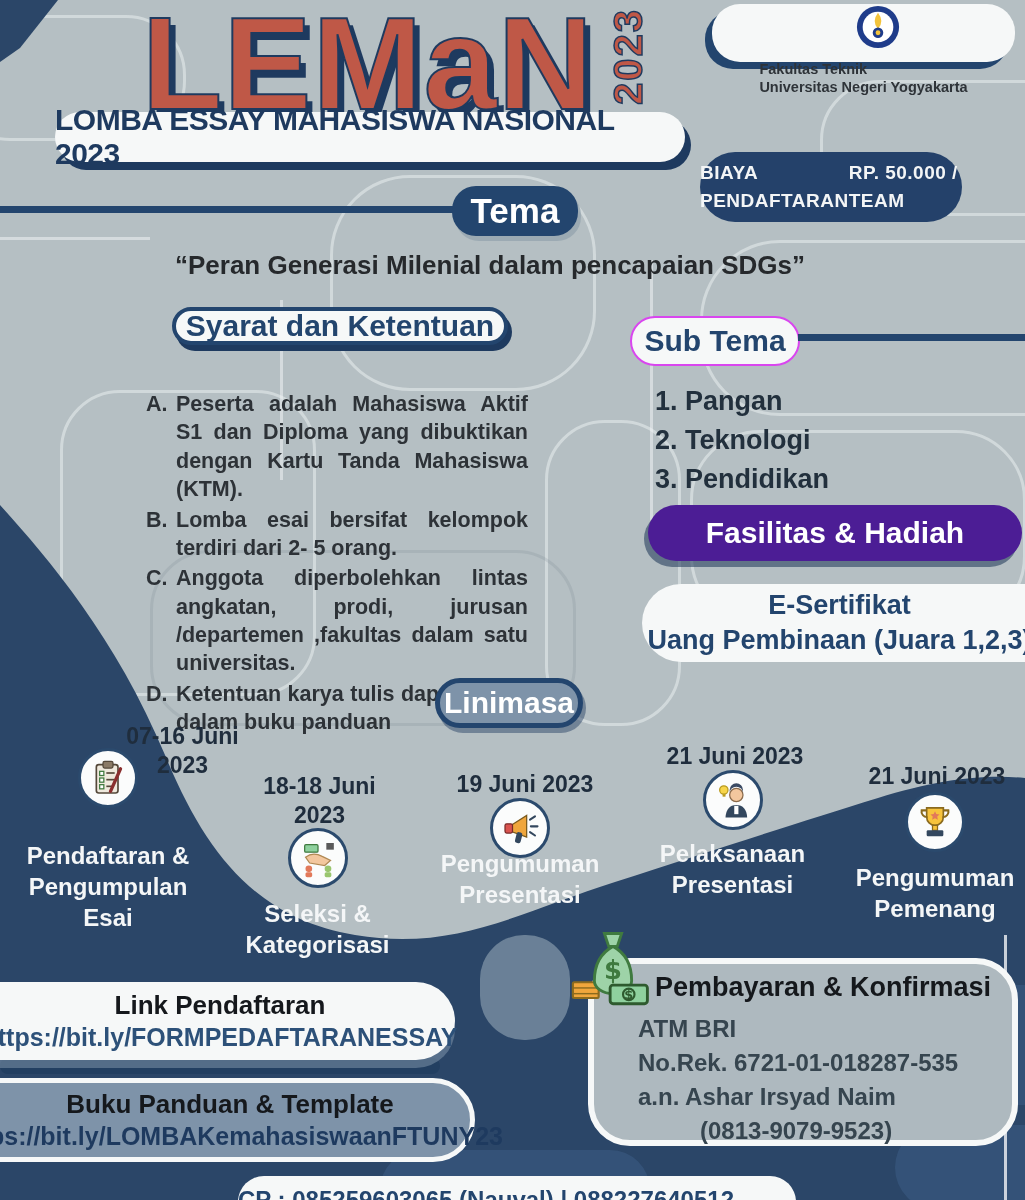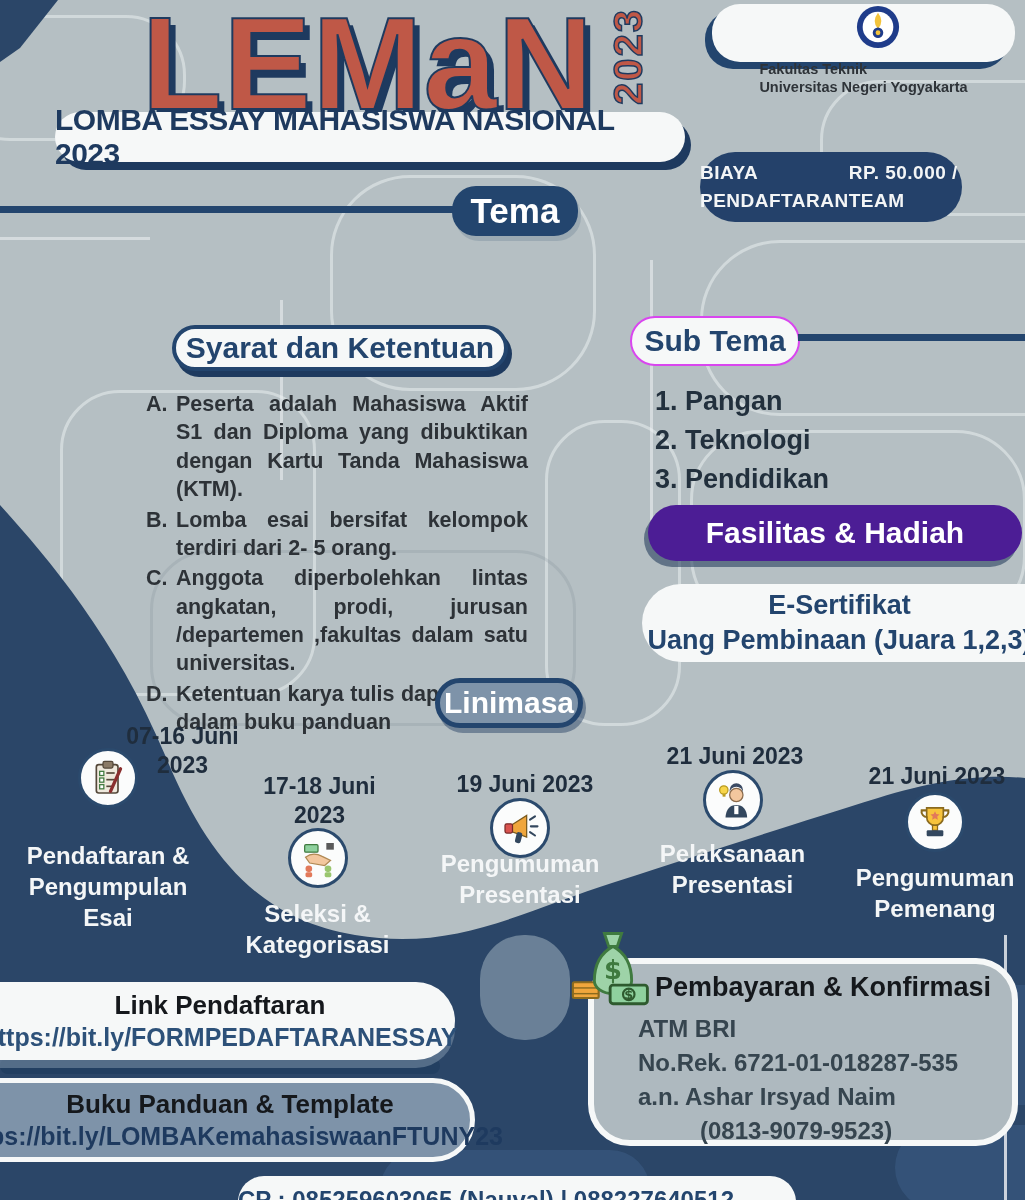--- a/index.html
+++ b/index.html
@@ -37,21 +37,21 @@
     background:#24416a;border-radius:36px;display:flex;flex-direction:row;align-items:center;justify-content:center;
     color:#f3f5f6;font-weight:700;font-size:19px;line-height:1.5;letter-spacing:.5px;}
   
   .tema-line{position:absolute;left:0;top:206px;width:462px;height:7px;background:#23456e;border-radius:0 4px 4px 0;z-index:5;}
   .tema-pill{position:absolute;left:452px;top:186px;width:126px;height:50px;z-index:5;
     background:#23456e;border-radius:24px;box-shadow:3px 5px 0 rgba(150,165,175,.8);
     display:flex;align-items:center;justify-content:center;color:#fff;font-size:35px;font-weight:700;}
   .quote{position:absolute;left:110px;top:250px;width:760px;z-index:5;text-align:center;
     font-size:26px;font-weight:700;color:#26292c;}
   
-  .syarat-pill{position:absolute;left:172px;top:325px;width:336px;height:46px;z-index:5;
+  .syarat-pill{position:absolute;left:172px;top:307px;width:336px;height:38px;z-index:5;
     background:#f6f8f8;border:4px solid #23456e;border-radius:26px;box-shadow:4px 6px 0 #1e3a5f;
     display:flex;align-items:center;justify-content:center;color:#23456e;font-size:30px;font-weight:700;box-sizing:border-box;}
   .syarat-list{position:absolute;left:146px;top:390px;width:382px;z-index:5;
     font-size:21.5px;font-weight:700;color:#2d3237;line-height:1.32;}
   .syarat-item{display:flex;margin-bottom:2px;}
   .syarat-item .key{width:30px;flex:0 0 auto;}
   .syarat-item .txt{flex:1;text-align:justify;}
   
   .subtema-pill{position:absolute;left:630px;top:316px;width:170px;height:50px;z-index:5;
     background:#f6f8f8;border:2px solid #d946ef;border-radius:26px;
@@ -149,20 +149,21 @@
   <div class="title-year">2023</div>
   <div class="subtitle-pill">LOMBA ESSAY MAHASISWA NASIONAL 2023</div>
 
   <div class="fee-badge">
     <div>BIAYA PENDAFTARAN</div>
     <div>RP. 50.000 / TEAM</div>
   </div>
 
   <div class="tema-line"></div>
   <div class="tema-pill">Tema</div>
+  <div class="quote">“Peran Generasi Milenial dalam pencapaian SDGs”</div>
 
   <div class="syarat-pill">Syarat dan Ketentuan</div>
   <div class="syarat-list">
     <div class="syarat-item">
       <span class="key">A.</span>
       <span class="txt">Peserta adalah Mahasiswa Aktif S1 dan Diploma yang dibuktikan dengan Kartu Tanda Mahasiswa (KTM).</span>
     </div>
     <div class="syarat-item">
       <span class="key">B.</span>
       <span class="txt">Lomba esai bersifat kelompok terdiri dari 2- 5 orang.</span>
@@ -202,21 +203,21 @@
       <rect x="14" y="24" width="5" height="5" fill="#fff" stroke="#3f7a3f" stroke-width="1.5"></rect>
       <rect x="14" y="32" width="5" height="5" fill="#fff" stroke="#3f7a3f" stroke-width="1.5"></rect>
       <line x1="22" y1="18" x2="32" y2="18" stroke="#54483a" stroke-width="2"></line>
       <line x1="22" y1="26" x2="32" y2="26" stroke="#54483a" stroke-width="2"></line>
       <line x1="22" y1="34" x2="29" y2="34" stroke="#54483a" stroke-width="2"></line>
       <line x1="39" y1="13" x2="27" y2="40" stroke="#8a2f2f" stroke-width="4" stroke-linecap="round"></line>
     </svg>
   </div>
   <div class="tl-label l1">Pendaftaran &amp; Pengumpulan Esai</div>
 
-  <div class="tl-date d2">17-18 Juni 2023</div>
+  <div class="tl-date d2">18-18 Juni 2023</div>
   <div class="tl-icon i2">
     <svg width="40" height="40" viewBox="0 0 48 48">
       <rect x="8" y="8" width="16" height="9" rx="1.5" fill="#8fd19e" stroke="#3f7a3f" stroke-width="1.5"></rect>
       <rect x="34" y="6" width="9" height="8" fill="#5a5a5a"></rect>
       <path d="M9 23 q9 -7 20 -1 l10 5 -7 6 -18 -3 z" fill="#f3c79e" stroke="#b08954" stroke-width="1.5"></path>
       <circle cx="13" cy="37" r="4" fill="#e2795a"></circle>
       <rect x="9" y="41" width="8" height="6" rx="2" fill="#e2795a"></rect>
       <circle cx="36" cy="37" r="4" fill="#9ac66f"></circle>
       <rect x="32" y="41" width="8" height="6" rx="2" fill="#9ac66f"></rect>
     </svg>

